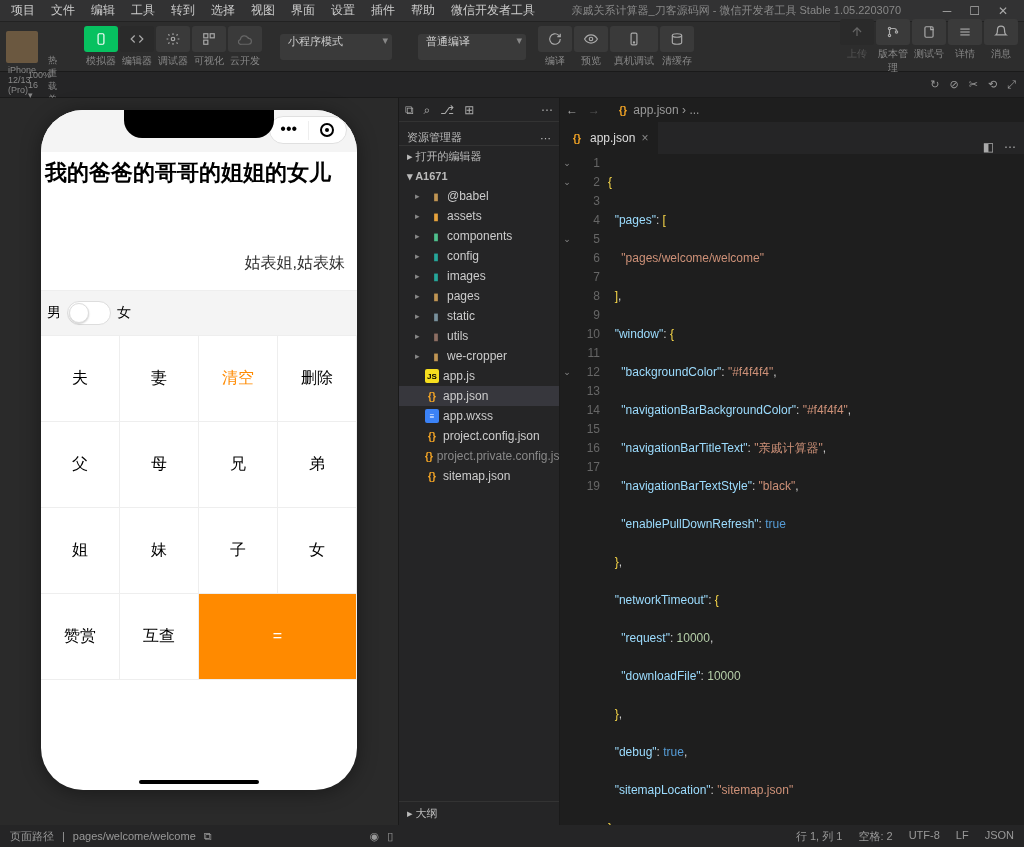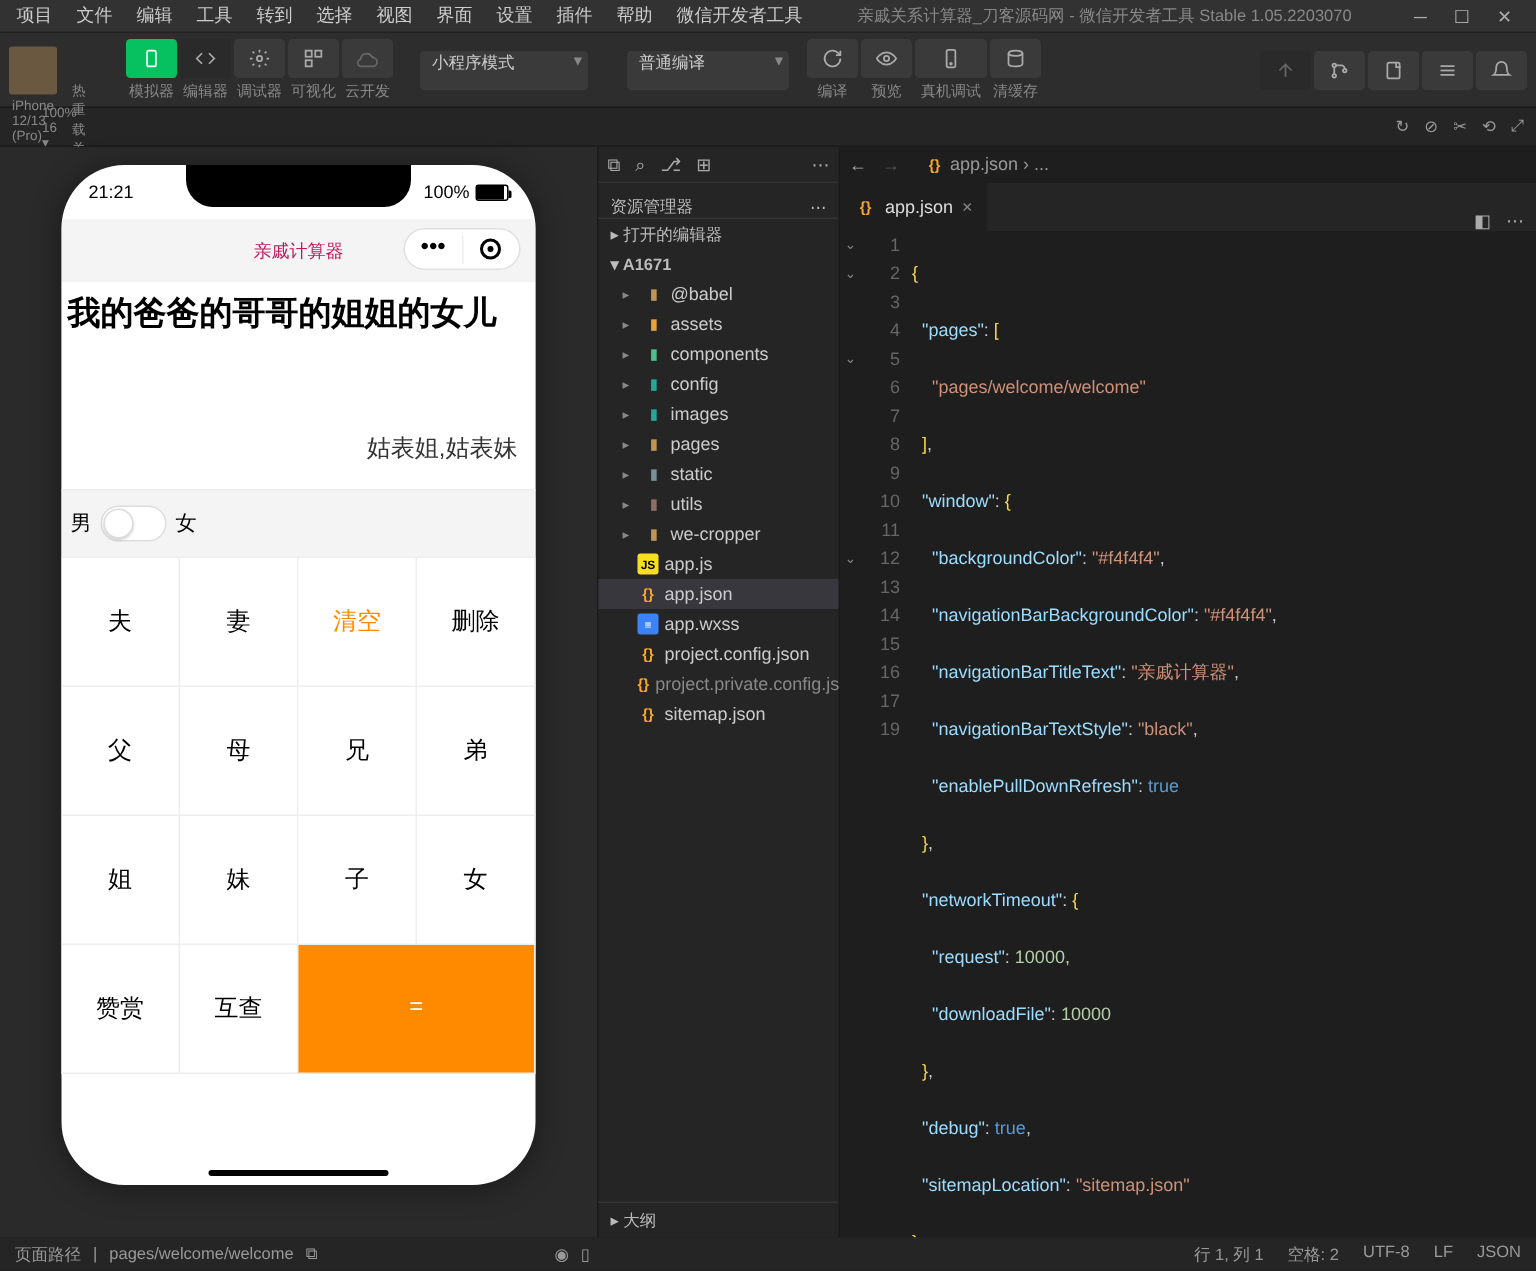--- a/index.html
+++ b/index.html
@@ -245,20 +245,27 @@
             <line x1="4" y1="12" x2="20" y2="12"></line>
             <line x1="4" y1="17" x2="20" y2="17"></line>
           </svg>
         </div>
       <div class="tb-btn">
           <svg width="14" height="14" viewBox="0 0 24 24" fill="none" stroke="#aaa" stroke-width="2">
             <path d="M18 8a6 6 0 1 0-12 0c0 7-3 9-3 9h18s-3-2-3-9"></path>
           </svg>
         </div>
     </div>
+    <div style="display:flex;gap:2px">
+      <div class="tb-label" style="width:34px;color:#555">上传</div>
+      <div class="tb-label" style="width:34px">版本管理</div>
+      <div class="tb-label" style="width:34px">测试号</div>
+      <div class="tb-label" style="width:34px">详情</div>
+      <div class="tb-label" style="width:34px">消息</div>
+    </div>
   </div>
 </div>
 
 <div class="secbar">
   <span class="chev"><span>iPhone 12/13 (Pro)</span> ▾</span>
   <span class="chev"><span>100%</span> <span>16</span> ▾</span>
   <span class="chev"><span>热重载 关</span> ▾</span>
   <div class="right">
     <span>↻</span>
     <span>⊘</span>
@@ -266,29 +273,20 @@
     <span>⟲</span>
     <span>⤢</span>
   </div>
 </div>
 
 <div class="main">
 
   <div class="sim-pane">
     <div class="phone">
       <div class="notch"></div>
-      <div class="statusbar">
-        <span>21:21</span>
-        <span style="display:flex;align-items:center;gap:4px">
-          <span>100%</span>
-          <span class="battery">
-              <i></i>
-            </span>
-        </span>
-      </div>
       <div class="navhead">
         <span class="title">亲戚计算器</span>
         <div class="capsule">
           <div class="dot3">•••</div>
           <div class="circ">
               <i></i>
             </div>
         </div>
       </div>
       <div class="app-body">

